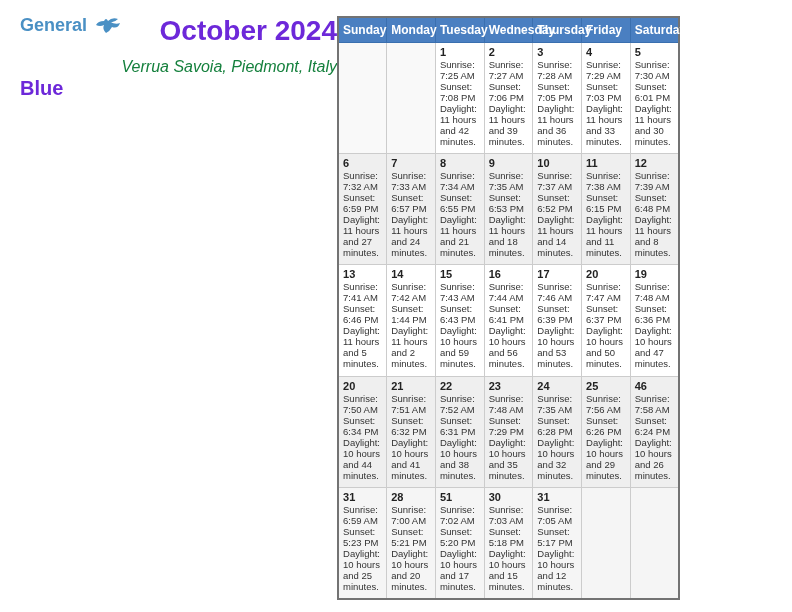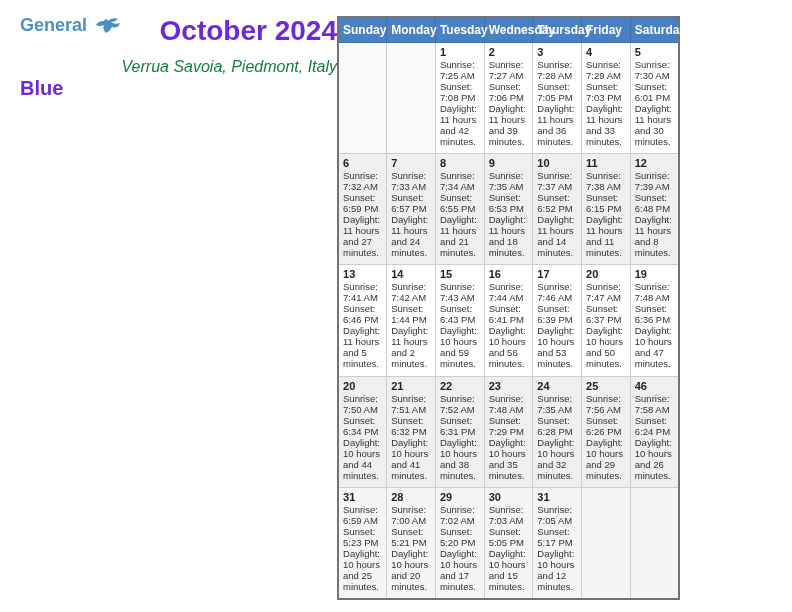--- a/index.html
+++ b/index.html
@@ -315,29 +315,29 @@
             <div>Sunset: 5:23 PM</div>
             <div>Daylight: 10 hours and 25 minutes.</div>
           </td>
           <td>
             <span class="day-num">28</span>
             <div>Sunrise: 7:00 AM</div>
             <div>Sunset: 5:21 PM</div>
             <div>Daylight: 10 hours and 20 minutes.</div>
           </td>
           <td>
-            <span class="day-num">29</span>
+            <span class="day-num">51</span>
             <div>Sunrise: 7:02 AM</div>
             <div>Sunset: 5:20 PM</div>
             <div>Daylight: 10 hours and 17 minutes.</div>
           </td>
           <td>
             <span class="day-num">30</span>
             <div>Sunrise: 7:03 AM</div>
-            <div>Sunset: 5:05 PM</div>
+            <div>Sunset: 5:18 PM</div>
             <div>Daylight: 10 hours and 15 minutes.</div>
           </td>
           <td>
             <span class="day-num">31</span>
             <div>Sunrise: 7:05 AM</div>
             <div>Sunset: 5:17 PM</div>
             <div>Daylight: 10 hours and 12 minutes.</div>
           </td>
           <td class="empty-cell"></td>
           <td class="empty-cell"></td>

